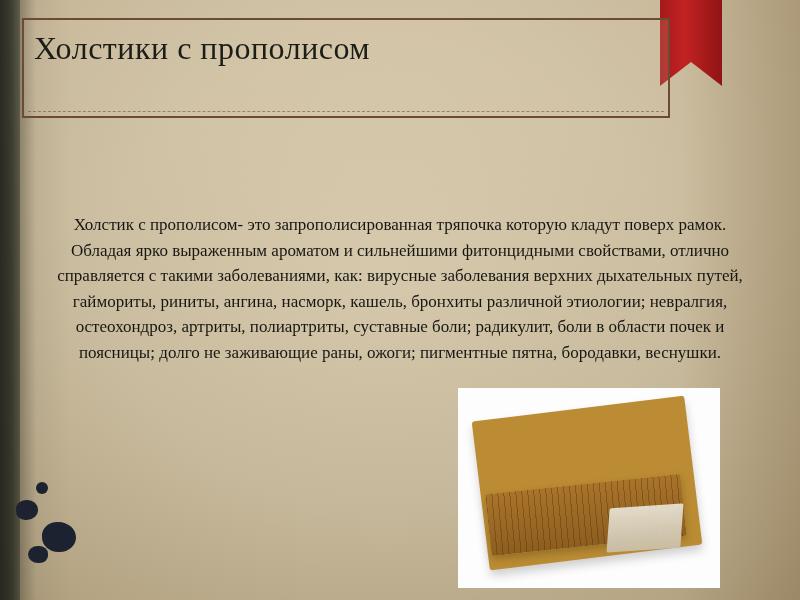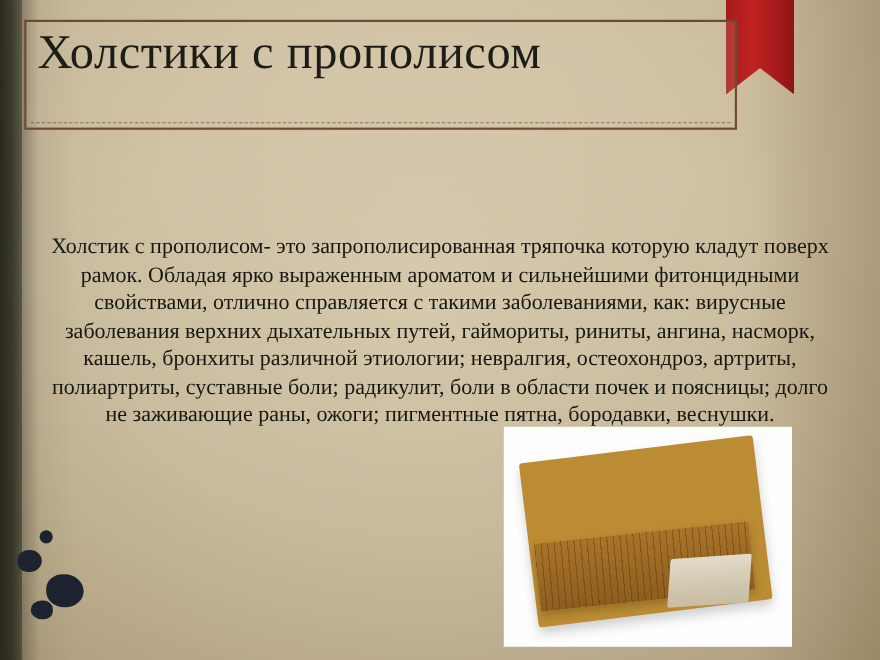--- a/index.html
+++ b/index.html
@@ -54,21 +54,21 @@
     position: absolute;
     left: 4px; right: 4px; bottom: 4px; top: 4px;
     border-bottom: 1px dashed rgba(109,75,51,0.55);
     border-left: 0; border-right: 0; border-top: 0;
   }
   .title-text {
     position: absolute;
     left: 34px;
     top: 22px;
     width: 600px;
-    font-size: 44px;
+    font-size: 32px;
     line-height: 52px;
     color: #1d1d17;
     letter-spacing: 0.5px;
     white-space: nowrap;
   }
   
   .ribbon {
     position: absolute;
     right: 78px;
     top: 0;
@@ -81,21 +81,21 @@
     width: 62px; height: 86px;
     background: linear-gradient(to right, #a51a1a 0%, #c22222 40%, #8f1414 100%);
     clip-path: polygon(0 0, 100% 0, 100% 100%, 50% 72%, 0 100%);
   }
   
   .body-text {
     position: absolute;
     left: 44px;
     top: 212px;
     width: 712px;
-    font-size: 20px;
+    font-size: 17px;
     line-height: 25.5px;
     color: #171712;
     text-align: center;
   }
   
   .photo {
     position: absolute;
     left: 458px;
     top: 388px;
     width: 262px;

